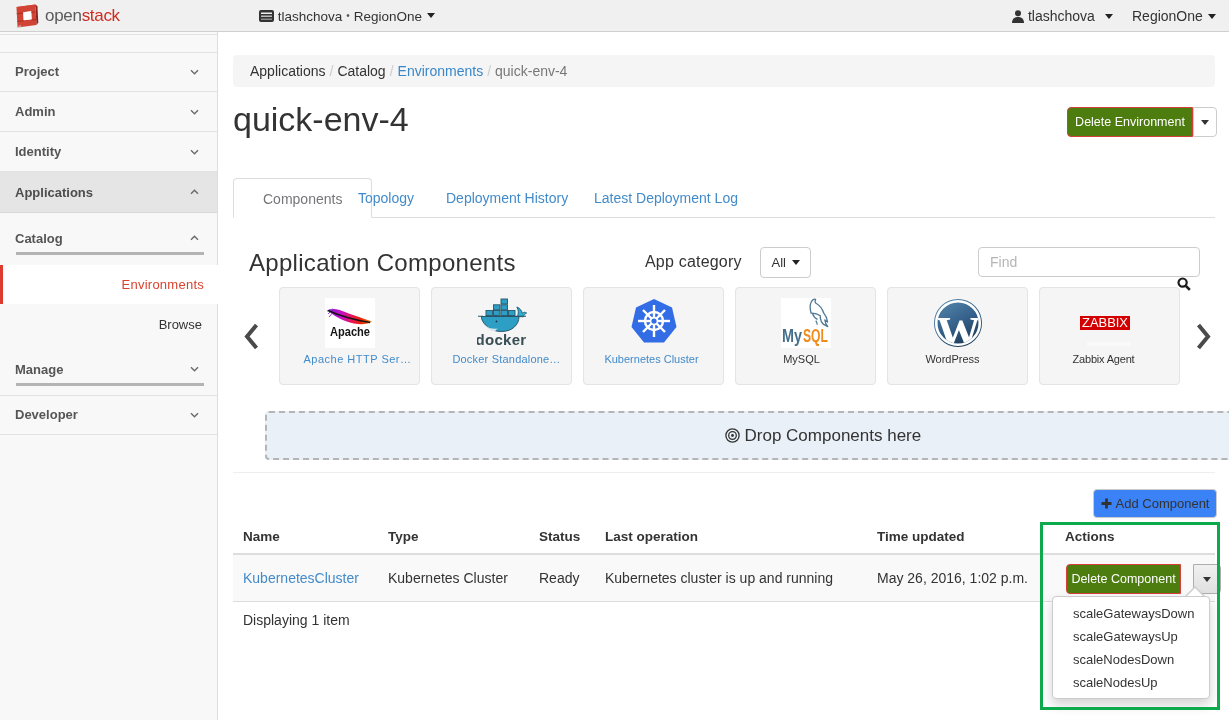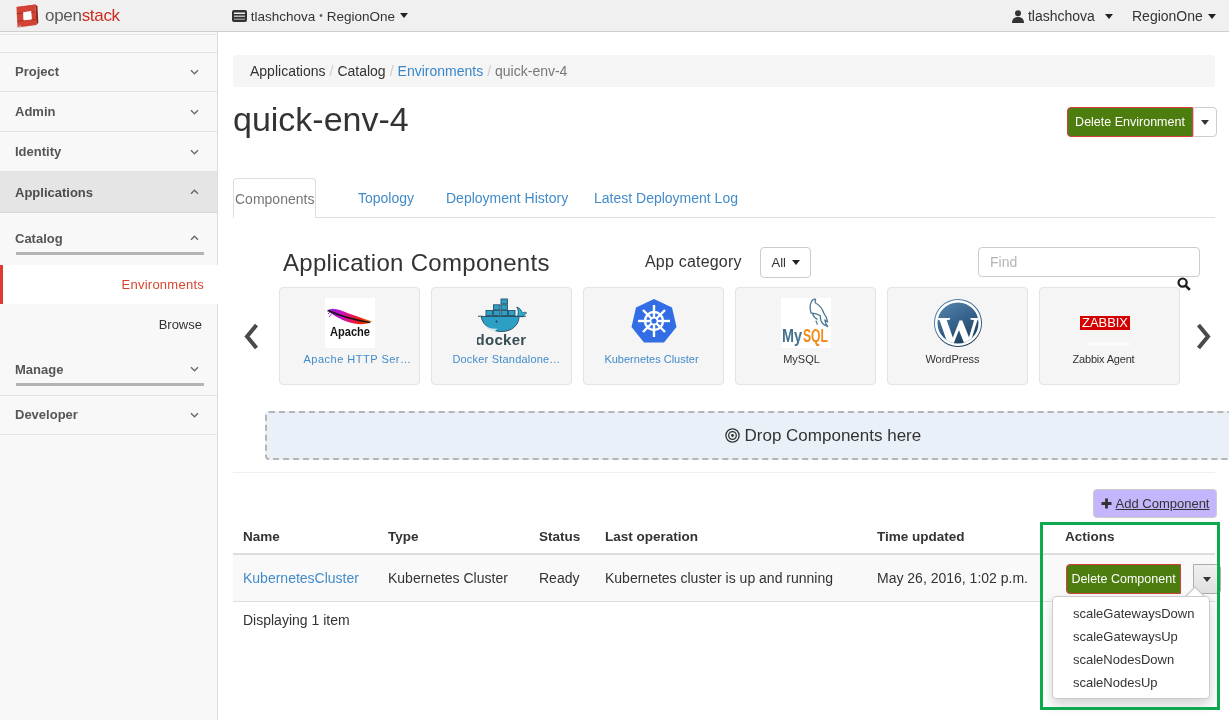--- a/index.html
+++ b/index.html
@@ -4,21 +4,21 @@
 <style>
 * { margin:0; padding:0; box-sizing:border-box; }
 html,body { width:1229px; height:720px; font-family:"Liberation Sans", sans-serif; background:#fff; color:#333; }
 #page { position:relative; width:1229px; height:720px; overflow:hidden; background:#fff; }
 
 
 #navbar { position:absolute; left:0; top:0; width:1229px; height:32px; background:#f0f0f0; border-bottom:1px solid #cfcfcf; }
 #logo { position:absolute; left:15px; top:3px; }
 #logotext { position:absolute; left:45px; top:5px; font-size:17px; line-height:22px; letter-spacing:-0.3px; color:#5b5b5d; }
 #logotext b { color:#cf2c21; font-weight:normal; }
-#ctx { position:absolute; left:232px; top:0; height:32px; line-height:32px; font-size:13.5px; color:#333; }
+#ctx { position:absolute; left:259px; top:0; height:32px; line-height:32px; font-size:13.5px; color:#333; }
 #ctx .dot { color:#555; padding:0 4px; font-size:10px; vertical-align:1.5px; }
 .caret-dn { display:inline-block; width:0; height:0; border-left:4.5px solid transparent; border-right:4.5px solid transparent; border-top:5px solid #222; vertical-align:middle; margin-left:6px; margin-top:-2px; }
 #nav-right { position:absolute; left:0; top:0; width:1229px; height:32px; line-height:32px; font-size:14px; color:#333; }
 #nav-right .grp { position:absolute; top:0; }
 
 
 #sidebar { position:absolute; left:0; top:32px; width:218px; height:688px; background:#f8f8f8; border-right:1px solid #ddd; }
 .side-line { position:absolute; left:0; width:217px; border-top:1px solid #e2e2e2; }
 .side-item { position:absolute; left:0; width:217px; font-size:13px; font-weight:bold; color:#555; padding-left:15px; border-bottom:1px solid #e2e2e2; display:flex; align-items:center; }
 .side-item .chev { position:absolute; right:18px; }
@@ -39,44 +39,44 @@
 .btn { display:inline-block; text-align:center; border-radius:4px; font-size:13px; }
 #del-env { position:absolute; left:848px; top:75px; height:30px; display:flex; }
 .btn-danger { background:#4d7c0f; border:1px solid #d43f3a; color:#fff; }
 #del-env .main { width:126px; height:30px; line-height:28px; border-radius:4px 0 0 4px; font-size:12.5px; }
 #del-env .car { width:24px; height:30px; background:#fff; border:1px solid #ccc; border-radius:0 4px 4px 0; display:flex; align-items:center; justify-content:center; }
 #del-env .car .caret-dn { margin:0; border-top-color:#333; }
 
 
 #tabs { position:absolute; left:14px; top:146px; width:982px; height:40px; border-bottom:1px solid #ddd; font-size:14px; }
 #tabs .tab { position:absolute; top:0; height:40px; line-height:40px; padding:0 15px; color:#428bca; }
-#tabs .tab.active { padding:0 1px; }
+#tabs .tab.active { padding:0 29px; }
 #tabs .tab.active { background:#fff; border:1px solid #ddd; border-bottom:1px solid #fff; border-radius:4px 4px 0 0; color:#76767a; }
 
 
-#h-apps { position:absolute; left:30px; top:217px; letter-spacing:0.3px; font-size:24px; color:#333;margin-left:34px; }
+#h-apps { position:absolute; left:30px; top:217px; letter-spacing:0.3px; font-size:24px; color:#333; }
 #appcat { position:absolute; left:426px; top:221px; letter-spacing:0.2px; font-size:16px; color:#333; }
 #all-btn { position:absolute; left:541px; top:215px; width:51px; height:31px; line-height:29px; background:#fff; border:1px solid #ccc; border-radius:4px; text-align:center; font-size:13px; color:#333; }
 #find { position:absolute; left:759px; top:215px; width:222px; height:30px; border:1px solid #ccc; border-radius:4px; font-size:14px; color:#b5b5b5; line-height:28px; padding-left:11px; background:#fff; }
 #mag { position:absolute; left:958px; top:245px; }
 
 
 .chevbig { position:absolute; top:291px; }
 .tile { position:absolute; top:255px; width:141px; height:98px; background:#f5f5f5; border:1px solid #e4e4e4; border-radius:4px; text-align:center; }
 .tile .logo { margin:10px auto 0 auto; width:50px; height:50px; }
 .tile .nm { margin-top:5px; font-size:11px; white-space:nowrap; }
 .tile .nm.lnk { color:#428bca; }
 .tile .nm.drk { color:#333; }
 
 
 #dropzone { position:absolute; left:46px; top:379px; width:1116px; height:49px; background:#e9f0f7; border:2px dashed #b5b5b5; border-radius:4px; text-align:center; line-height:45px; font-size:17px; color:#333; }
 #sep1 { position:absolute; left:14px; top:440px; width:982px; border-top:1px solid #eee; }
 
 
-#add-btn { position:absolute; left:874px; top:457px; width:124px; height:29px; line-height:27px; background:#c4b5fd; border:1px solid #ccc; border-radius:4px; font-size:13px; color:#333; text-align:center;text-decoration:underline; }
+#add-btn { position:absolute; left:874px; top:457px; width:124px; height:29px; line-height:27px; background:#3b82f6; border:1px solid #ccc; border-radius:4px; font-size:13px; color:#333; text-align:center; }
 
 
 .th { position:absolute; top:497px; font-size:13.5px; font-weight:bold; color:#333; }
 #thead-line { position:absolute; left:14px; top:521px; width:982px; border-top:2px solid #ddd; }
 #trow { position:absolute; left:14px; top:523px; width:982px; height:47px; background:#f9f9f9; border-bottom:1px solid #ddd; }
 .td { position:absolute; top:538px; font-size:14px; color:#333; }
 .td.lnk { color:#428bca; }
 #del-comp { position:absolute; left:847px; top:532px; height:30px; display:flex;gap:12px; }
 #del-comp .main { width:115px; height:30px; line-height:28px; border-radius:4px 0 0 4px; font-size:12.5px; }
 #del-comp .car { width:28px; height:30px; background:linear-gradient(#f0f0f0,#e0e0e0); border:1px solid #adadad; border-radius:0 4px 4px 0; display:flex; align-items:center; justify-content:center; }

